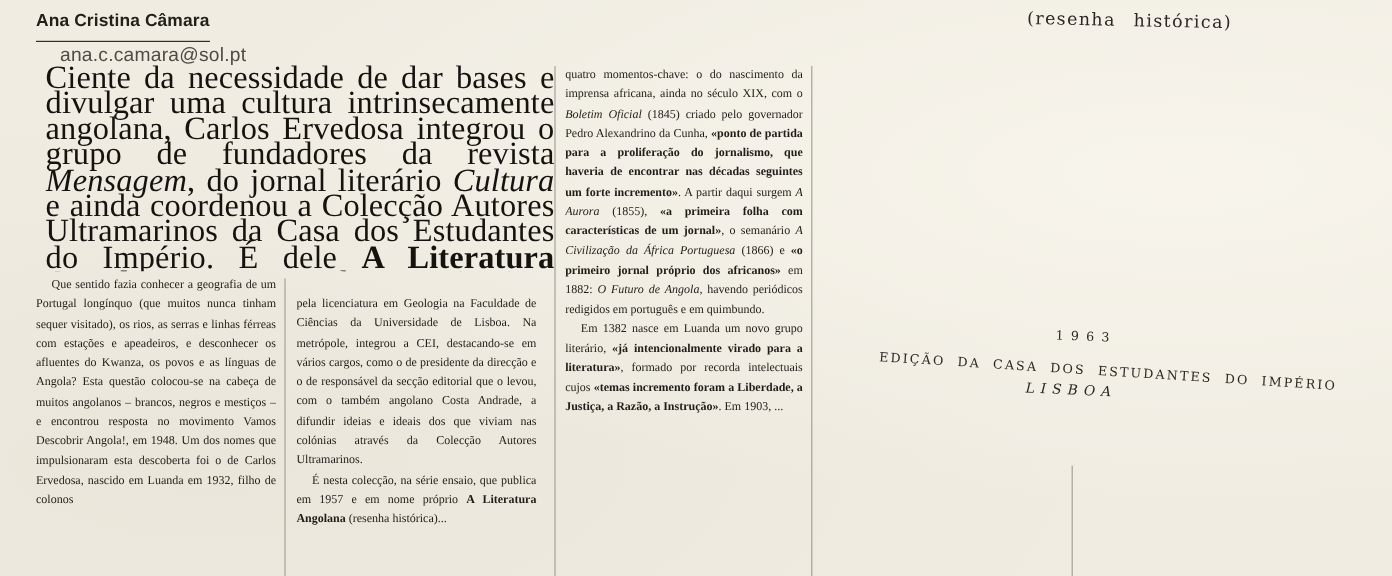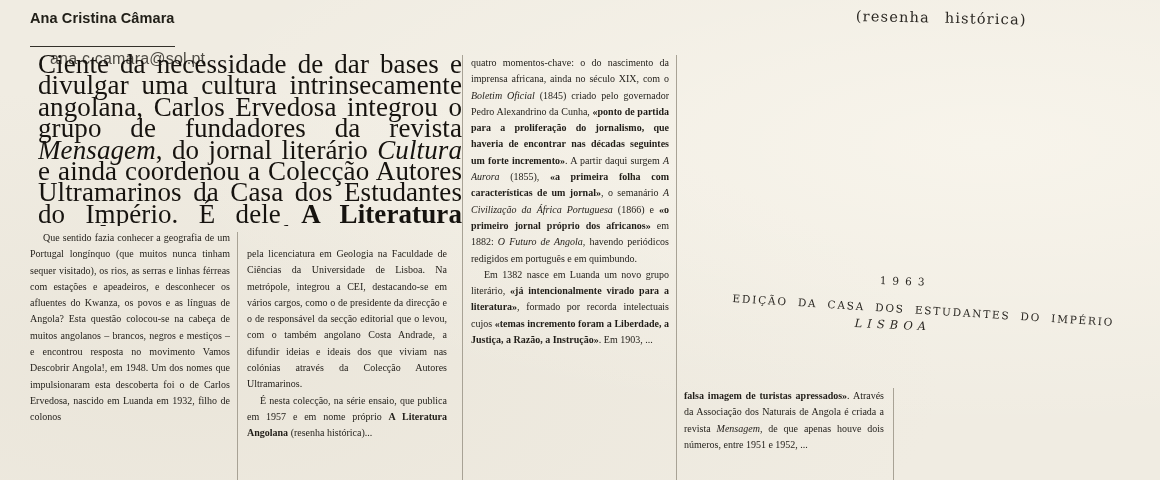--- a/index.html
+++ b/index.html
@@ -10,21 +10,21 @@
     background-image:
       radial-gradient(ellipse at 85% 30%, rgba(255,252,244,.5), rgba(0,0,0,0) 60%),
       radial-gradient(ellipse at 15% 80%, rgba(224,218,204,.35), rgba(0,0,0,0) 55%);
     overflow:hidden;
     color:#1f1c18;
   }
   
   .byline{position:absolute;left:30px;top:9px;font-family:"Liberation Sans",sans-serif;}
   .byline-name{
     display:inline-block;font-size:14.5px;font-weight:bold;color:#222019;
-    letter-spacing:.1px;border-bottom:1.6px solid #33302a;padding-bottom:20px;
+    letter-spacing:.1px;border-bottom:1.6px solid #33302a;padding-bottom:8px;
   }
   .byline-email{font-size:16px;color:#4f4c45;margin-top:3px;letter-spacing:.2px;margin-left:20px;}
   
   .lead{
     position:absolute;left:38px;top:54px;width:424px;height:172px;overflow:hidden;
     font-family:"Liberation Serif",serif;font-size:27px;line-height:21.4px;
     text-align:justify;color:#16130f;letter-spacing:.1px;
   }
   
   .col{
@@ -89,23 +89,20 @@
   <div class="col col2">
     <p lang="pt"><span>pela licenciatura em Geologia na Faculdade de Ciências da Universidade de Lisboa. Na metrópole, integrou a CEI, destacando-se em vários cargos, como o de presidente da direcção e o de responsável da secção editorial que o levou, com o também angolano Costa Andrade, a difundir ideias e ideais dos que viviam nas colónias através da Colecção Autores Ultramarinos.</span></p>
     <p class="indent" lang="pt"><span>É nesta colecção, na série ensaio, que publica em 1957 e em nome próprio </span><span class="b">A Literatura Angolana</span><span> (resenha histórica)...</span></p>
   </div>
 
   <div class="col col3">
     <p lang="pt"><span>quatro momentos-chave: o do nascimento da imprensa africana, ainda no século XIX, com o </span><span class="i">Boletim Oficial</span><span> (1845) criado pelo governador Pedro Alexandrino da Cunha, </span><span class="b">«ponto de partida para a proliferação do jornalismo, que haveria de encontrar nas décadas seguintes um forte incremento»</span><span>. A partir daqui surgem </span><span class="i">A Aurora</span><span> (1855), </span><span class="b">«a primeira folha com características de um jornal»</span><span>, o semanário </span><span class="i">A Civilização da África Portuguesa</span><span> (1866) e </span><span class="b">«o primeiro jornal próprio dos africanos»</span><span> em 1882: </span><span class="i">O Futuro de Angola</span><span>, havendo periódicos redigidos em português e em quimbundo.</span></p>
     <p class="indent" lang="pt"><span>Em 1382 nasce em Luanda um novo grupo literário, </span><span class="b">«já intencionalmente virado para a literatura»</span><span>, formado por recorda intelectuais cujos </span><span class="b">«temas incremento foram a Liberdade, a Justiça, a Razão, a Instrução»</span><span>. Em 1903, ...</span></p>
   </div>
 
-  <div class="col col4">
-    <p lang="pt"><span class="b">falsa imagem de turistas apressados»</span><span>. Através da Associação dos Naturais de Angola é criada a revista </span><span class="i">Mensagem</span><span>, de que apenas houve dois números, entre 1951 e 1952, ...</span></p>
-  </div>
 
 
   <div class="rule rule-1"></div>
   <div class="rule rule-2"></div>
   <div class="rule rule-3"></div>
   <div class="rule rule-4"></div>
 
   <div class="scan-text annotation">(resenha histórica)</div>
 
   <div>

